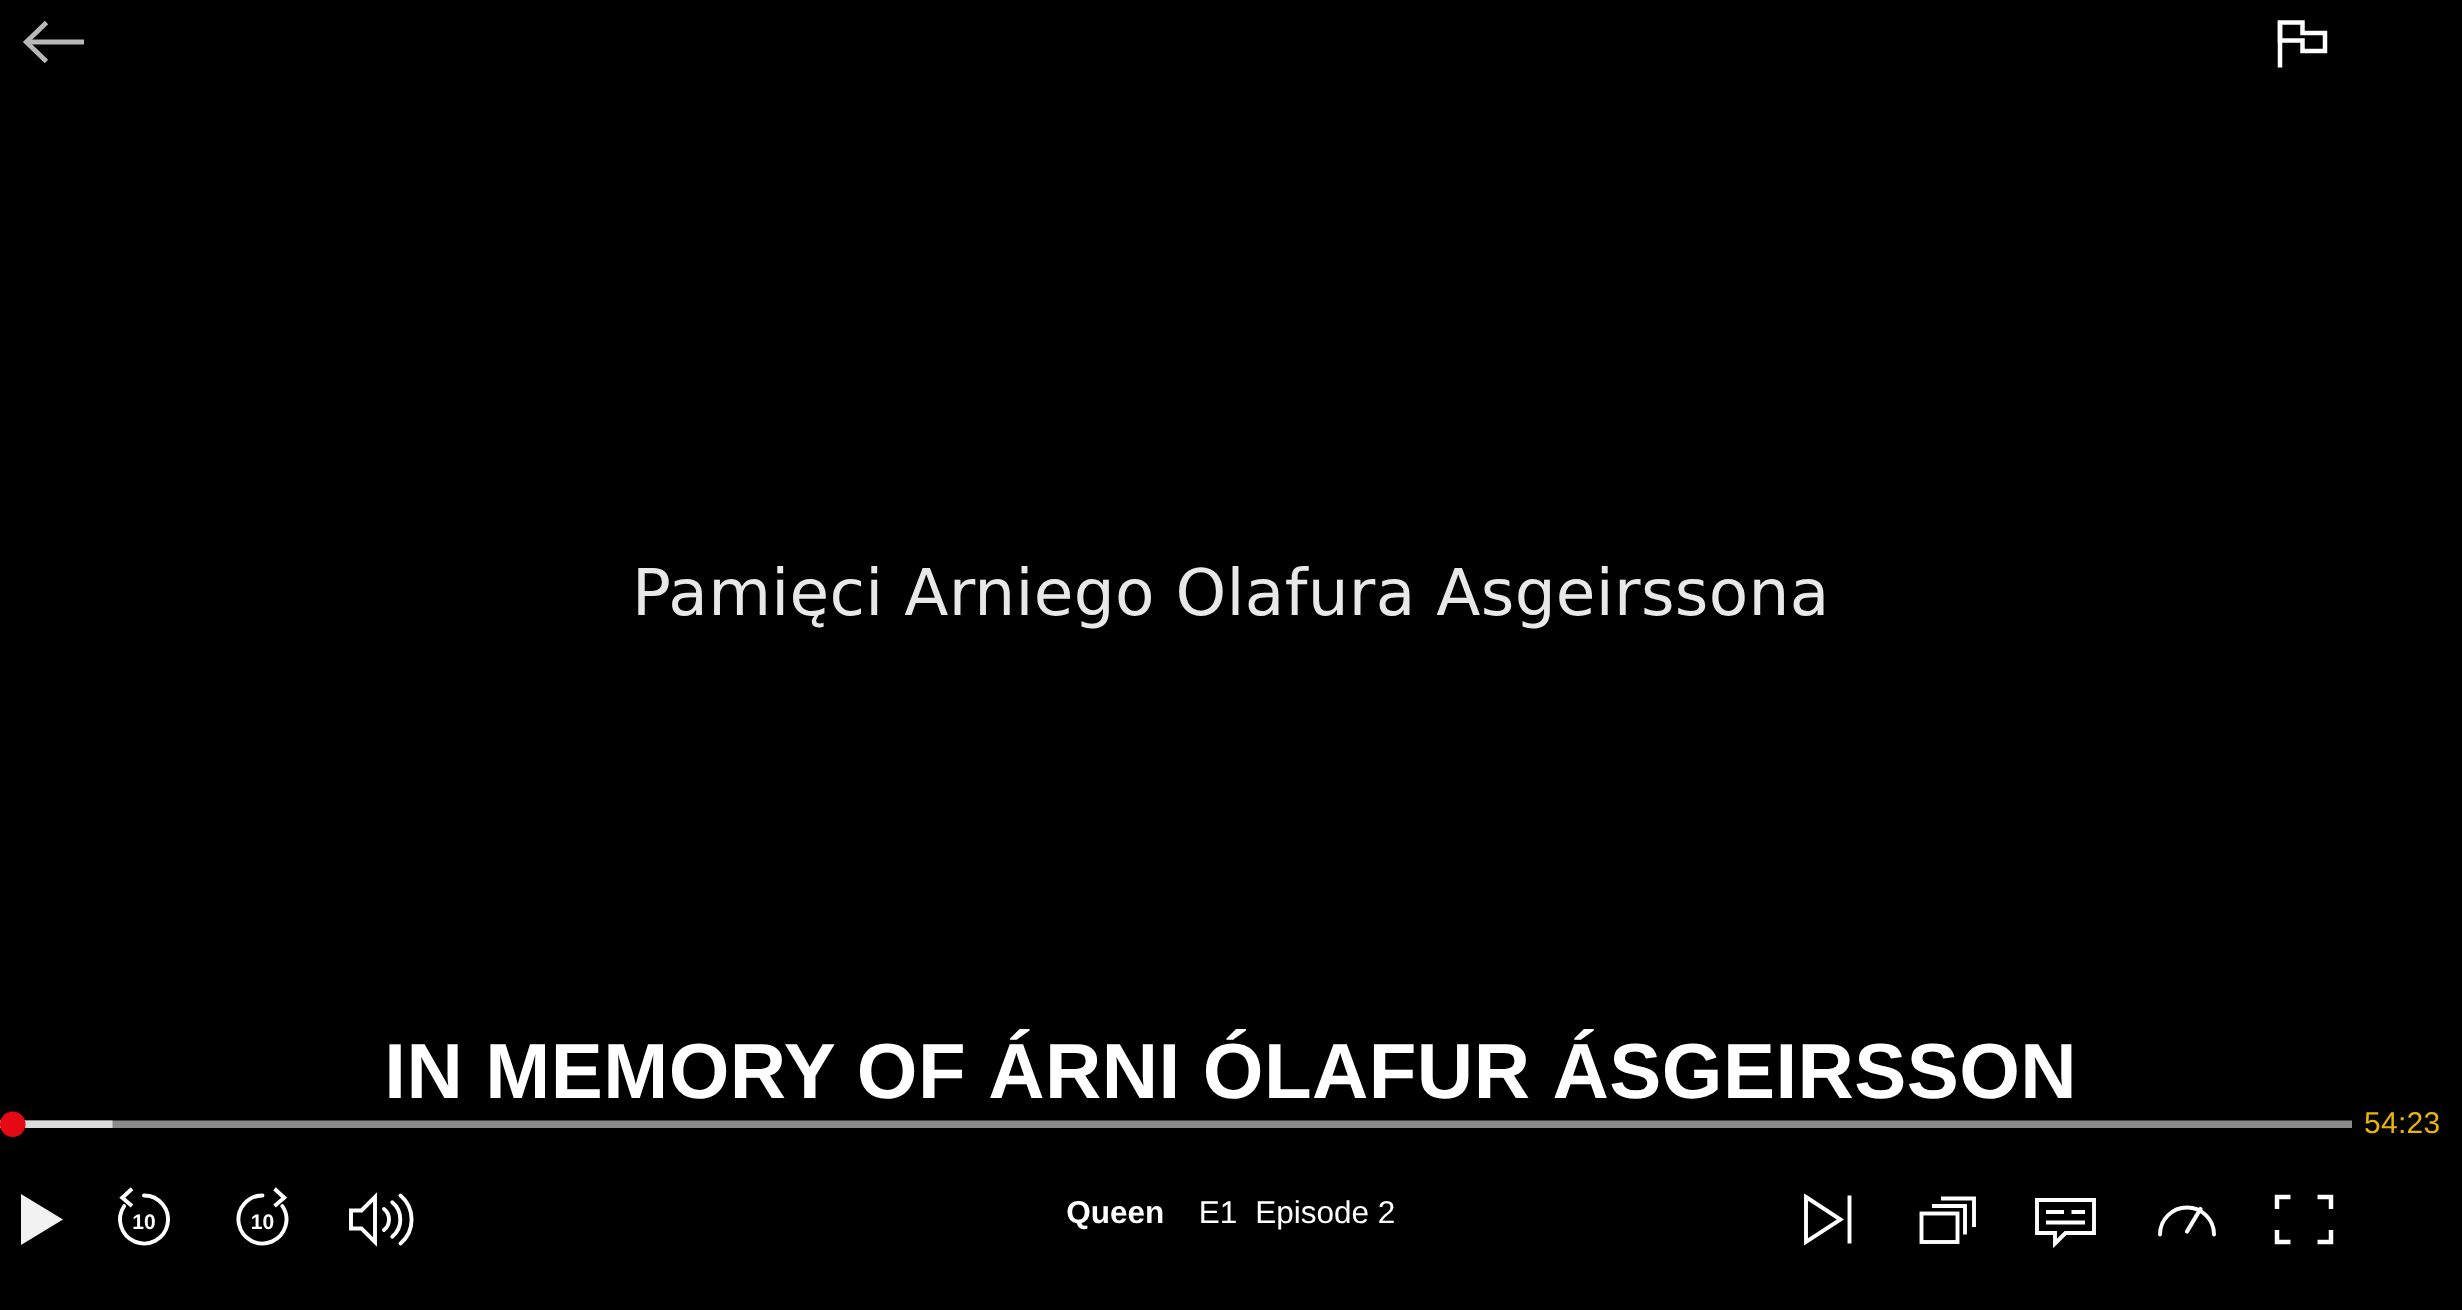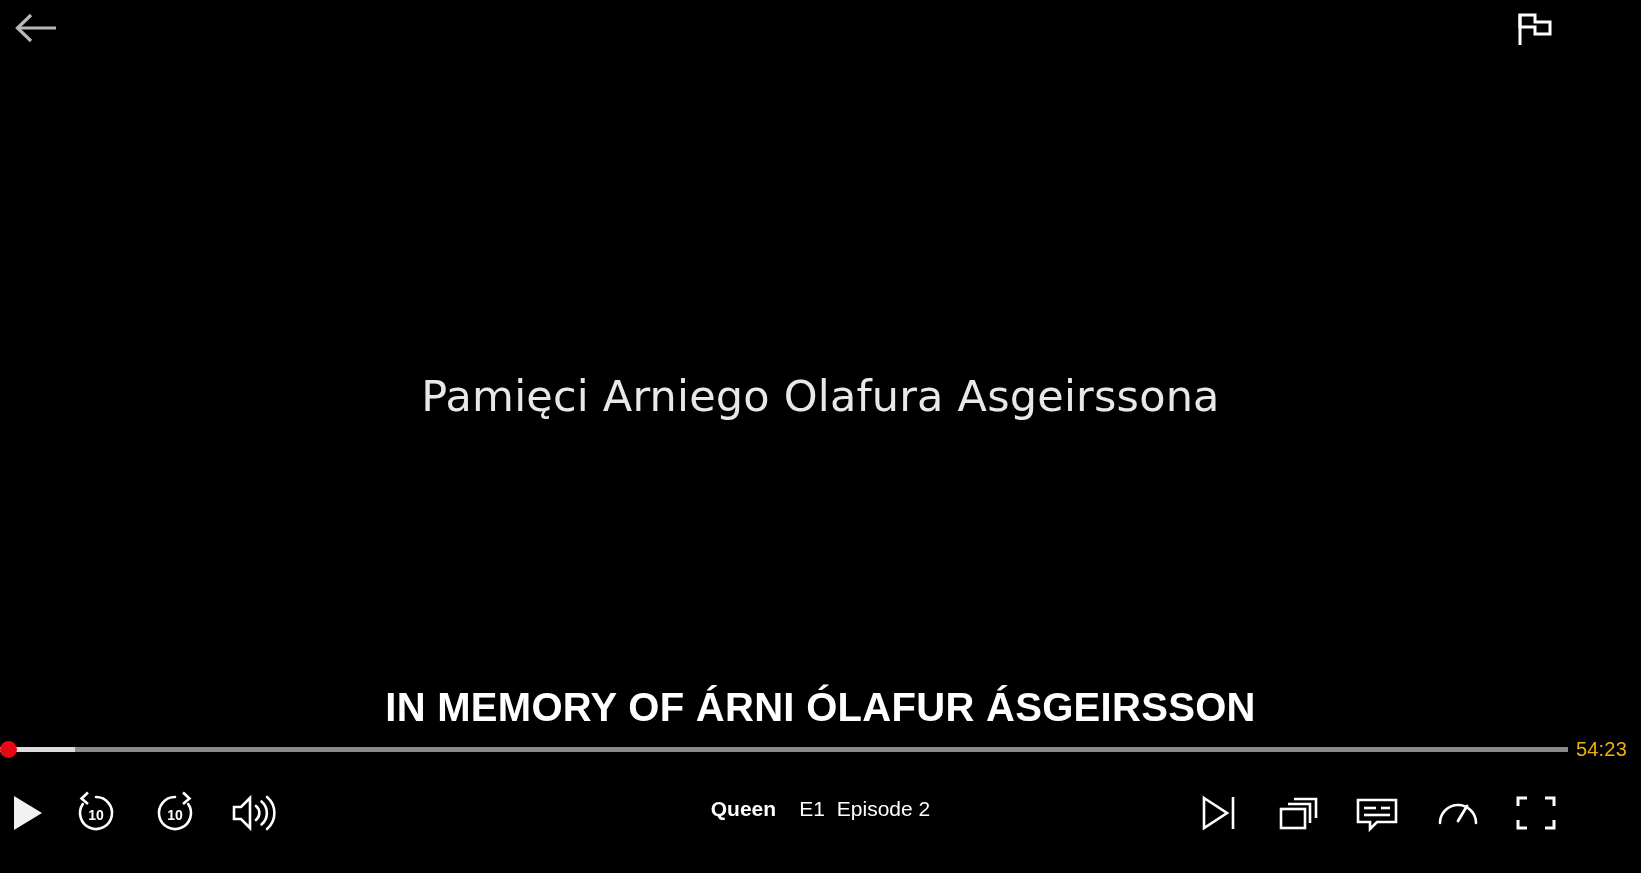--- a/index.html
+++ b/index.html
@@ -75,21 +75,21 @@
 
   .subtitle {
     position: absolute;
     top: 668px;
     left: 0;
     width: 100%;
     text-align: center;
     color: #ffffff;
     font-family: "Liberation Sans", sans-serif;
     font-weight: bold;
-    font-size: 40px;
+    font-size: 52px;
     letter-spacing: 0.3px;
     white-space: nowrap;
   }
 
   
   .controls {
     position: absolute;
     left: 0; right: 0;
     bottom: 0;
     height: 150px;

